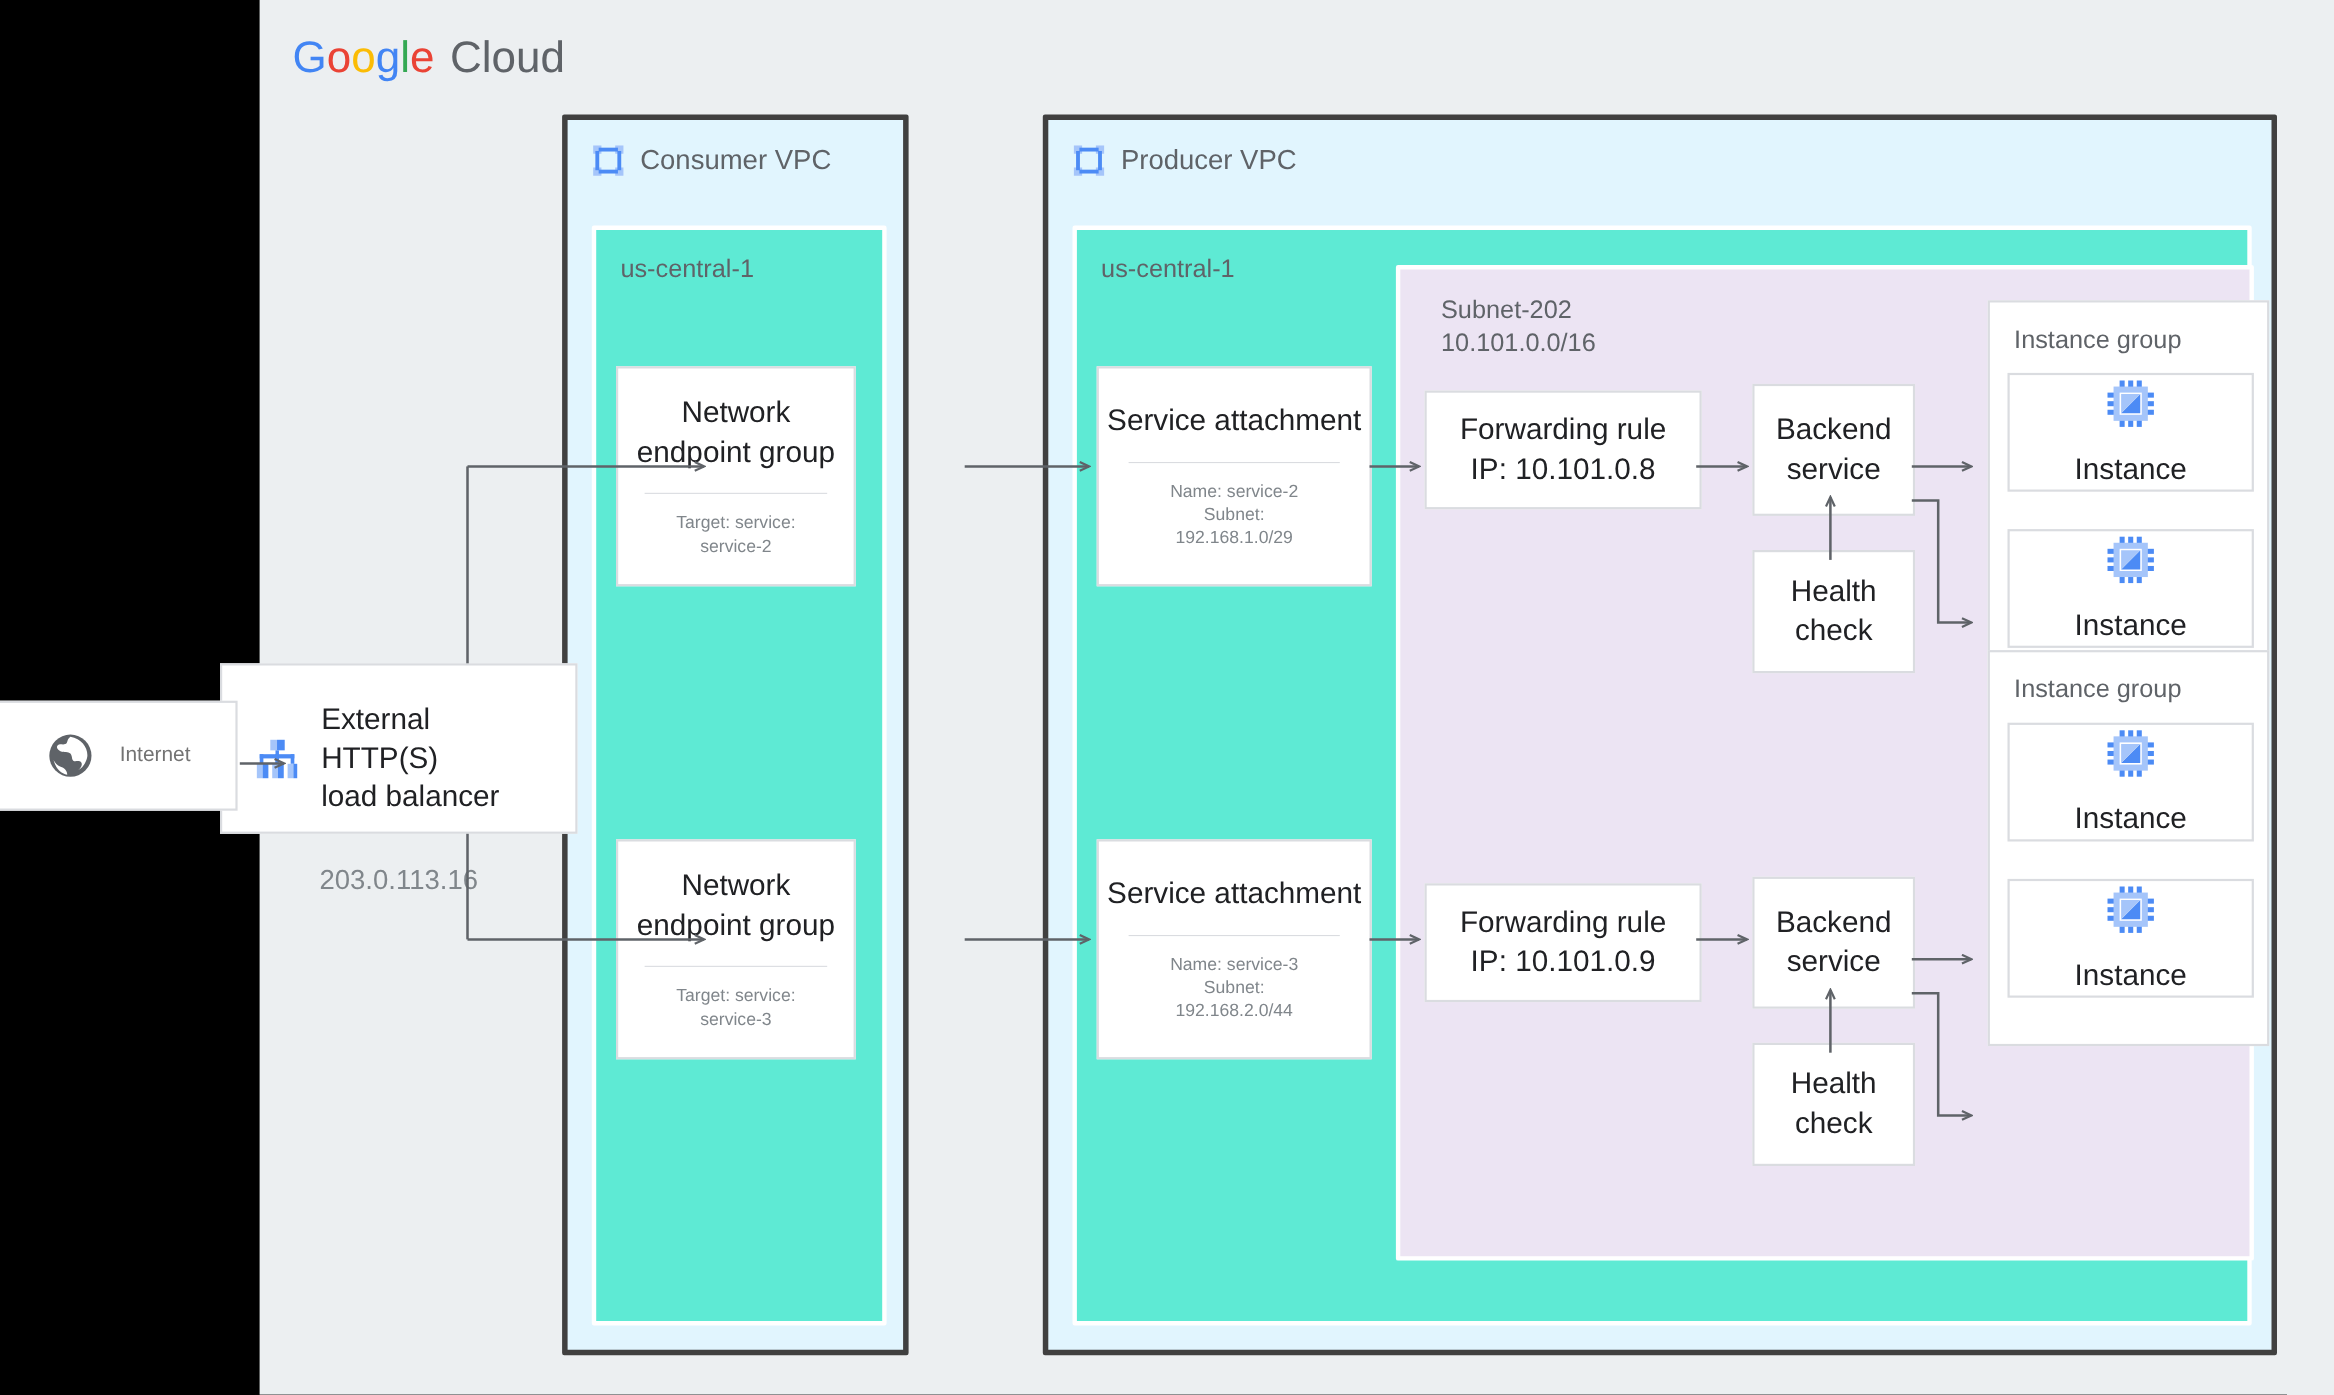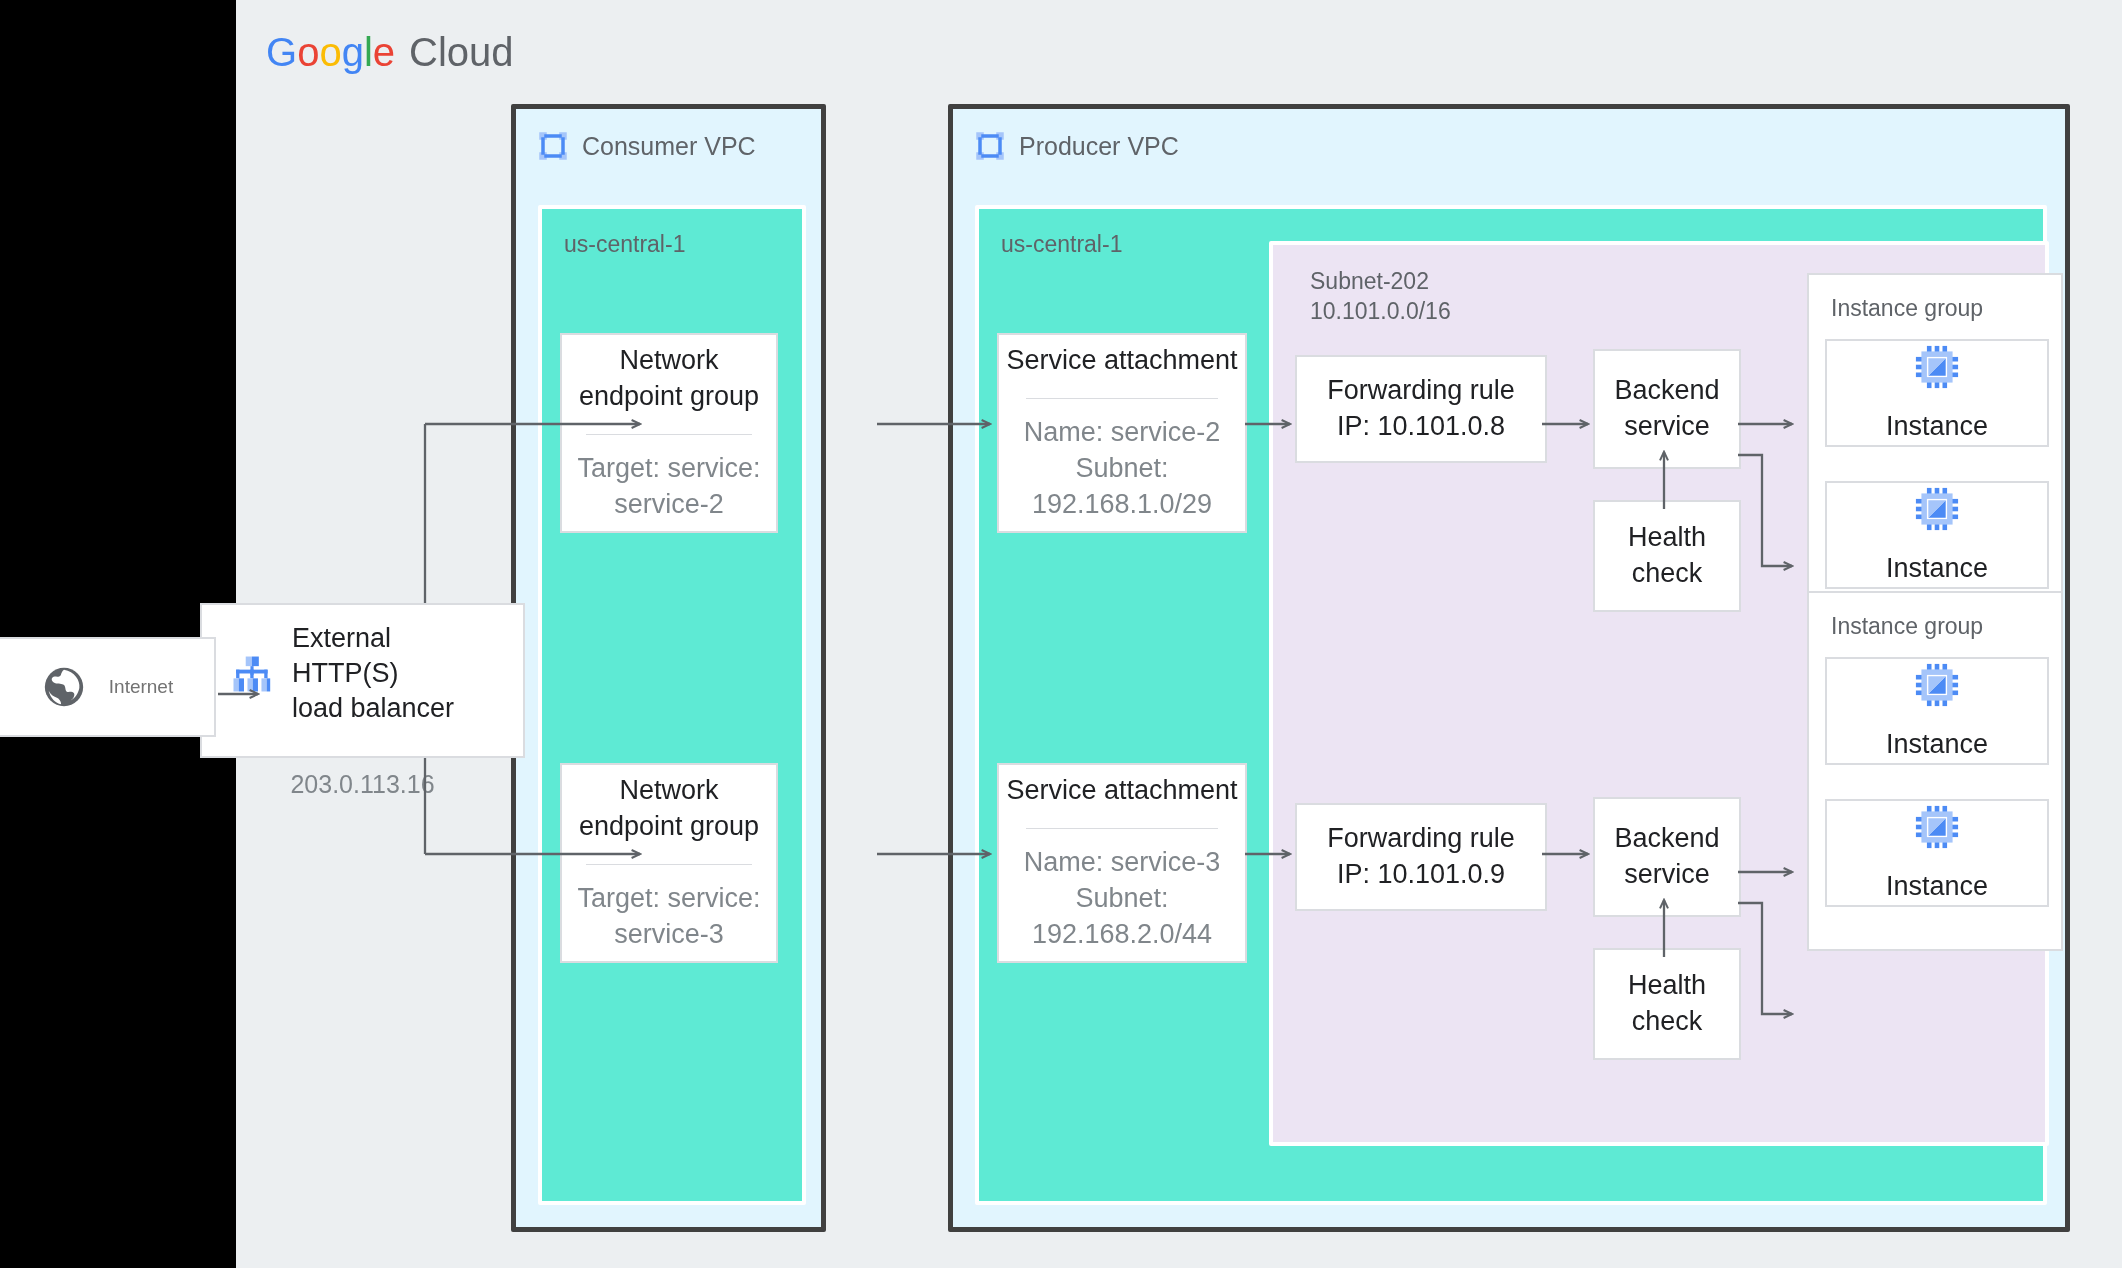--- a/index.html
+++ b/index.html
@@ -62,24 +62,24 @@
   .node {
     position: absolute;
     background: #ffffff;
     border: 2px solid #dadce0;
     display: flex; flex-direction: column;
     align-items: center; justify-content: center;
     text-align: center;
   }
   .node-title { font-size: 27px; color: #202124; line-height: 1.32; white-space: pre-line; }
   .node-div { width: 78%; height: 1px; background: #dadce0; margin: 19px 0 16px 0; }
-  .node-sub { font-size: 27px; color: #80868b; line-height: 1.33; white-space: pre-line; }
-
-  
-  .node-lb { align-items: stretch; justify-content: flex-start; padding: 16px 28px 0 28px; }
+  .node-sub { font-size: 16px; color: #80868b; line-height: 1.33; white-space: pre-line; }
+
+  
+  .node-lb { align-items: stretch; justify-content: flex-start; padding: 32px 28px 0 28px; }
   .lb-head { display: flex; align-items: center; gap: 20px; }
   .lb-title { font-size: 27px; color: #202124; line-height: 1.3; text-align: left; white-space: pre-line; }
   .lb-div { width: 100%; height: 1px; background: #dadce0; margin: 22px 0 0 0; }
   .lb-sub { font-size: 25px; color: #80868b; text-align: center; margin-top: 22px; }
 
   
   .inst { display: flex; flex-direction: column; align-items: center; justify-content: center; gap: 22px; }
   .inst-label { font-size: 27px; color: #202124; }
 
   

